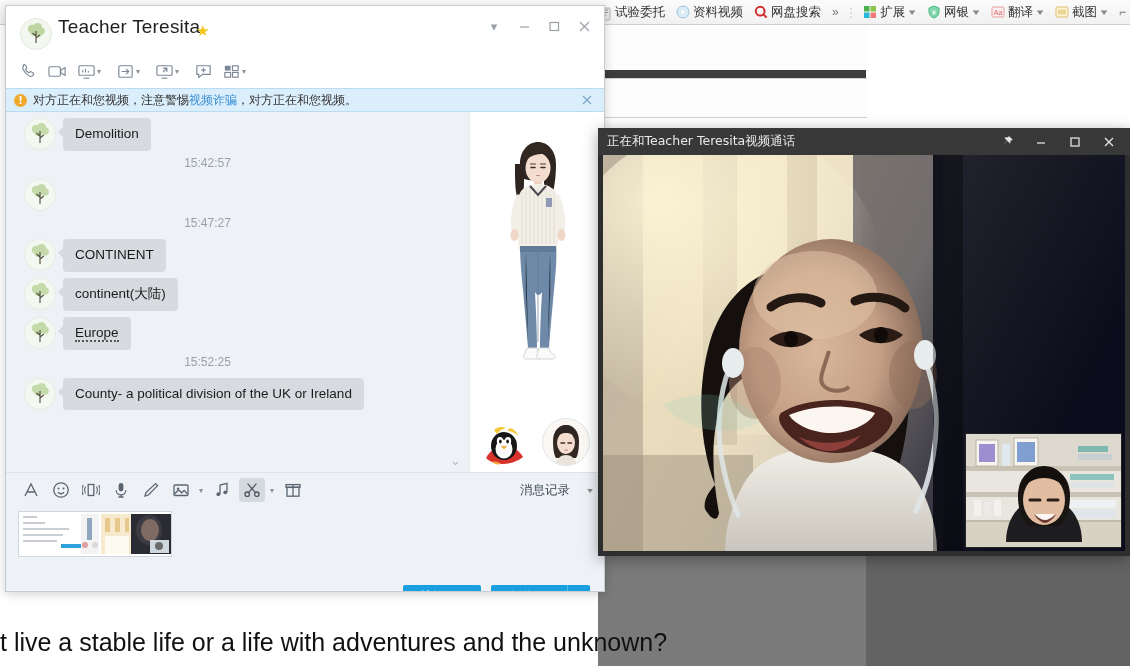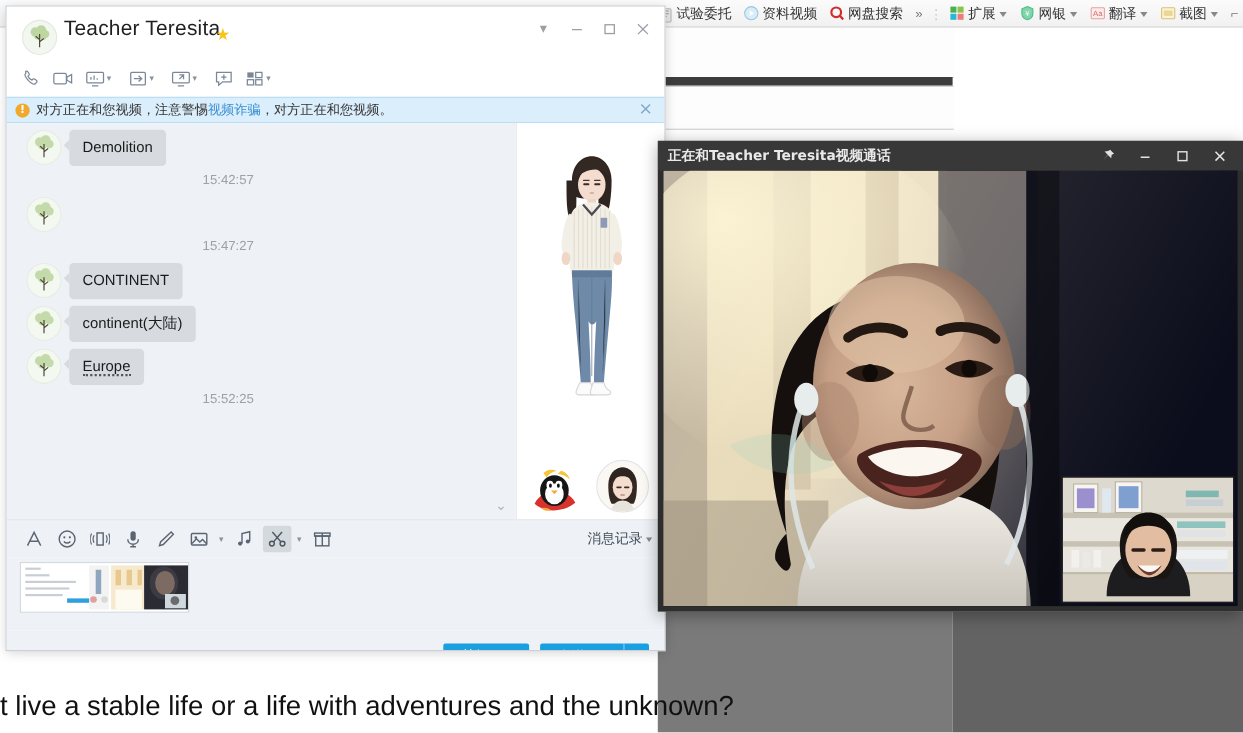--- a/index.html
+++ b/index.html
@@ -114,21 +114,21 @@
 
   
   #input-toolbar{
     height:34px;background:#eef2f7;display:flex;align-items:center;padding:0 12px;
     border-top:1px solid #dde3ea;
   }
   .ib{width:26px;height:24px;display:flex;align-items:center;justify-content:center;color:#5b6571;margin-right:4px;}
   .ib.active{background:#d4d9de;border-radius:3px;}
   .ib-caret{font-size:8px;color:#8a929b;margin:0 6px 0 1px;}
   #msg-history{
-    margin-left:auto;font-size:12.5px;color:#3f4a55;display:flex;align-items:center;gap:4px;
+    margin-left:auto;font-size:12.5px;color:#3f4a55;display:flex;align-items:center;gap:18px;
     font-family:"DejaVu Sans",sans-serif;
   }
   #input-box{height:62px;background:#eef2f7;padding:4px 0 0 12px;position:relative;}
   #pasted-thumb{
     width:152px;height:44px;border:1px solid #cfd6de;background:#fff;position:relative;overflow:hidden;
   }
   #action-bar{
     height:48px;background:#eef2f7;display:flex;align-items:center;justify-content:flex-end;
     padding-right:14px;gap:10px;
   }
@@ -139,21 +139,21 @@
   #send-group{display:flex;align-items:center;}
   #send-btn{border-radius:2px 0 0 2px;}
   #send-caret{
     background:#1aa0e0;color:#fff;height:25px;width:22px;display:flex;align-items:center;
     justify-content:center;border-radius:0 2px 2px 0;font-size:9px;border-left:1px solid #4fb9e8;
   }
 
   
   #video-window{
     position:absolute;left:598px;top:128px;width:532px;height:428px;
-    background:#2e2e2e;box-shadow:0 3px 14px rgba(0,0,0,.35);overflow:hidden;font-weight:bold;
+    background:#2e2e2e;box-shadow:0 3px 14px rgba(0,0,0,.35);overflow:hidden;
   }
   #video-titlebar{
     height:27px;background:#383838;display:flex;align-items:center;padding:0 4px 0 9px;
     color:#e9e9e9;font-size:12.5px;font-family:"DejaVu Sans",sans-serif;
   }
   #video-wincontrols{margin-left:auto;display:flex;align-items:center;}
   .vb{width:34px;height:27px;display:flex;align-items:center;justify-content:center;color:#e2e2e2;font-size:13px;}
   #video-stage{position:absolute;left:5px;top:27px;width:522px;height:396px;overflow:hidden;background:#0d0d17;}
   #remote-video{position:absolute;inset:0;}
   #pip{
@@ -446,20 +446,35 @@
                 <circle cx="13.5" cy="13" r="4"></circle>
               </g>
               <path d="M15 12 L15 24 M15 17 L11.5 14 M15 19 L18.8 16" stroke="#4f4a3a" stroke-width="1.1" fill="none"></path>
             </svg>
         </div>
         <div class="bubble"><u>Europe</u></div>
       </div>
 
       <div class="ts">15:52:25</div>
 
+      <div class="msg-row">
+        <div class="m-ava">
+          <svg width="30" height="30" viewBox="0 0 30 30">
+              <circle cx="15" cy="15" r="15" fill="#f3f8f0"></circle>
+              <g fill="#c2d8a6" opacity=".95">
+                <circle cx="11" cy="10" r="4.2"></circle>
+                <circle cx="16.5" cy="8.5" r="4.6"></circle>
+                <circle cx="20" cy="12" r="3.8"></circle>
+                <circle cx="13.5" cy="13" r="4"></circle>
+              </g>
+              <path d="M15 12 L15 24 M15 17 L11.5 14 M15 19 L18.8 16" stroke="#4f4a3a" stroke-width="1.1" fill="none"></path>
+            </svg>
+        </div>
+        <div class="bubble">County- a political division of the UK or Ireland</div>
+      </div>
 
       <div id="scroll-down">⌄</div>
     </div>
 
     <div id="ava-panel">
       <div id="ava-figure">
         <svg width="100" height="315" viewBox="0 0 100 315">
 
           <path d="M32 30c0-13 8-22 18-22s18 9 18 22c0 14-2 26-4 31-3 5-6 5-7 1-1-6-1-14-1-18-6 3-14 3-20 1 0 5 0 12-1 17-1 5-4 5-6 0-2-6-2-18-2-32z" fill="#2f2520"></path>
 

